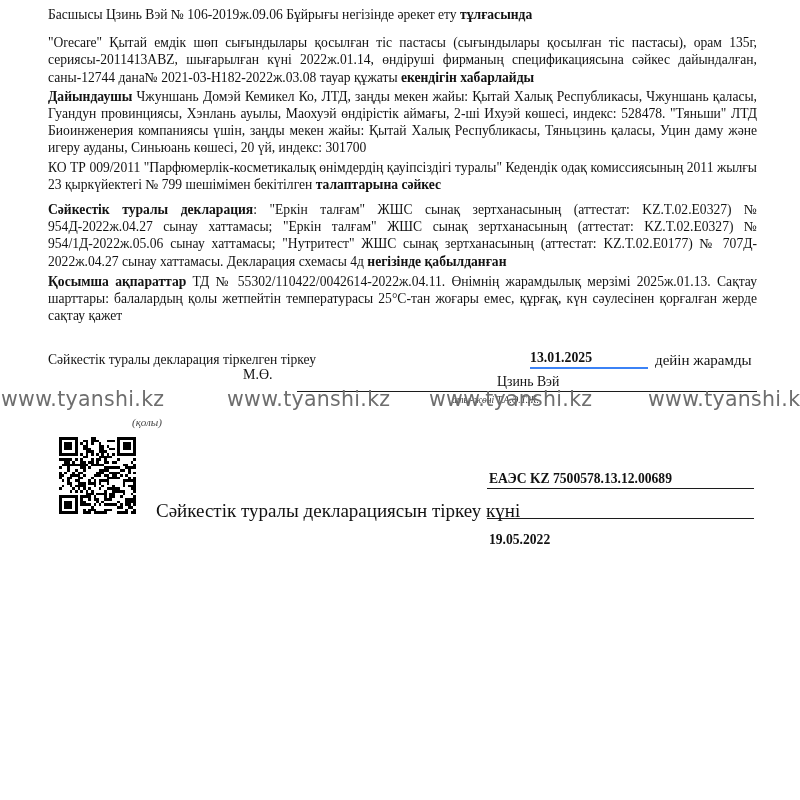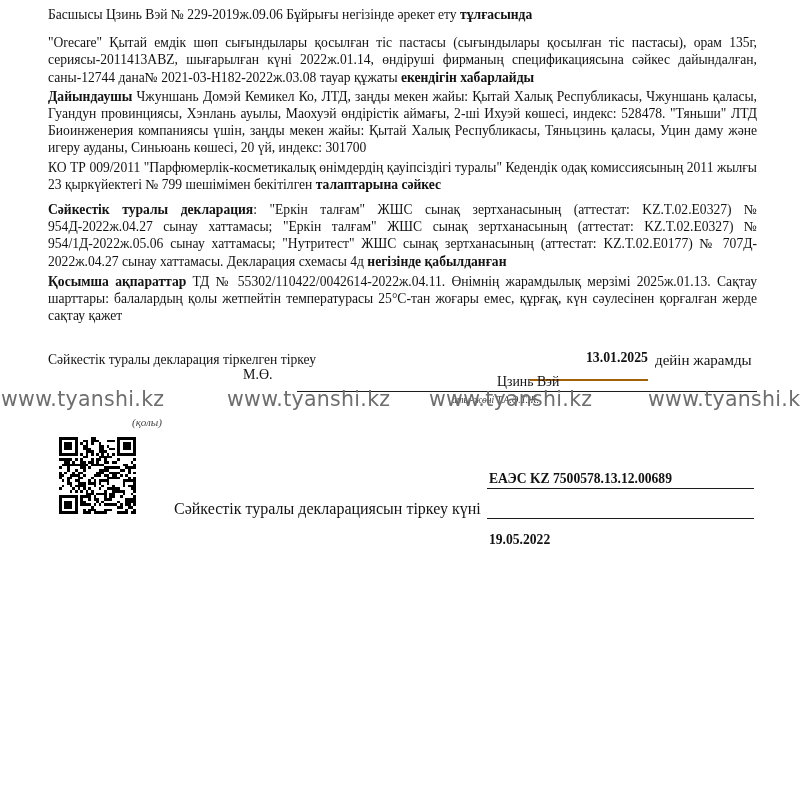--- a/index.html
+++ b/index.html
@@ -12,49 +12,49 @@
   
   .flow{position:absolute;left:48px;top:6px;width:709px;}
   .flow p{margin:0;font-size:13.6px;line-height:17.2px;text-align:justify;}
   .gap11{margin-bottom:11px!important;}
   .gap2{margin-bottom:2px!important;}
   .gap8{margin-bottom:8px!important;}
   .gap3{margin-bottom:3px!important;}
   b,.b{font-weight:bold;}
   
   .validity-label{position:absolute;left:48px;top:352px;font-size:13.6px;}
-  .validity-date{position:absolute;left:530px;top:350px;width:118px;text-align:right;
-    font-weight:bold;font-size:13.8px;border-bottom:2px solid #a16207;padding-bottom:13px;}
+  .validity-date{position:absolute;left:530px;top:350px;width:118px;text-align:left;
+    font-weight:bold;font-size:13.8px;border-bottom:2px solid #3b82f6;padding-bottom:1px;}
   .validity-suffix{position:absolute;left:655px;top:352px;font-size:15px;}
   
   .seal{position:absolute;left:243px;top:367px;font-size:14px;}
   .signer{position:absolute;left:497px;top:374px;font-size:13.8px;font-weight:normal;}
   .sig-line{position:absolute;left:297px;top:391px;width:460px;height:0;border-top:1.6px solid #1c1c1c;}
   .sig-caption{position:absolute;left:452px;top:395px;font-size:9.5px;font-style:italic;color:#333;}
   .koly-caption{position:absolute;left:132px;top:416px;font-size:11px;font-style:italic;color:#444;}
   
   .wm{position:absolute;top:387px;font-family:"DejaVu Sans","Liberation Sans",sans-serif;
     font-size:20.5px;color:var(--wm,#6e6e6e);letter-spacing:0.3px;white-space:nowrap;text-align:center;}
   .wm1{left:1px;}.wm2{left:227px;}.wm3{left:429px;}.wm4{left:648px;}
   
   .qr{position:absolute;left:59px;top:436px;width:77px;height:79px;}
   .reg-label1{position:absolute;left:170px;top:469px;font-size:13.2px;}
-  .reg-label2{position:absolute;left:174px;top:500px;font-size:16px;}
+  .reg-label2{position:absolute;left:156px;top:500px;font-size:19px;}
   .reg-value1{position:absolute;left:489px;top:471px;font-size:13.6px;font-weight:bold;}
   .reg-line1{position:absolute;left:487px;top:488px;width:267px;height:0;border-top:1.6px solid #1c1c1c;}
   .reg-value2{position:absolute;left:489px;top:502px;font-size:13.6px;font-weight:bold;margin-top:30px;}
   .reg-line2{position:absolute;left:487px;top:518px;width:267px;height:0;border-top:1.6px solid #1c1c1c;}
 </style>
 </head>
 <body>
 
 <div class="page">
 
   <div class="flow">
-    <p class="gap11"><span>Басшысы Цзинь Вэй № 229-2019ж.09.06 Бұйрығы негізінде әрекет ету </span><span class="b">тұлғасында</span></p>
+    <p class="gap11"><span>Басшысы Цзинь Вэй № 106-2019ж.09.06 Бұйрығы негізінде әрекет ету </span><span class="b">тұлғасында</span></p>
     <p class="gap2"><span>"Orecare" Қытай емдік шөп сығындылары қосылған тіс пастасы (сығындылары қосылған тіс пастасы), орам 135г, сериясы-2011413ABZ, шығарылған күні 2022ж.01.14, өндіруші фирманың спецификациясына сәйкес дайындалған, саны-12744 дана№ 2021-03-Н182-2022ж.03.08 тауар құжаты </span><span class="b">екендігін хабарлайды</span></p>
     <p class="gap2"><span class="b">Дайындаушы</span><span> Чжуншань Домэй Кемикел Ко, ЛТД, заңды мекен жайы: Қытай Халық Республикасы, Чжуншань қаласы, Гуандун провинциясы, Хэнлань ауылы, Маохуэй өндірістік аймағы, 2-ші Ихуэй көшесі, индекс: 528478. "Тяньши" ЛТД Биоинженерия компаниясы үшін, заңды мекен жайы: Қытай Халық Республикасы, Тяньцзинь қаласы, Уцин даму және игеру ауданы, Синьюань көшесі, 20 үй, индекс: 301700</span></p>
     <p class="gap8"><span>КО ТР 009/2011 "Парфюмерлік-косметикалық өнімдердің қауіпсіздігі туралы" Кедендік одақ комиссиясының 2011 жылғы 23 қыркүйектегі № 799 шешімімен бекітілген </span><span class="b">талаптарына сәйкес</span></p>
     <p class="gap3"><span class="b">Сәйкестік туралы декларация</span><span>: "Еркін талғам" ЖШС сынақ зертханасының (аттестат: KZ.T.02.E0327) № 954Д-2022ж.04.27 сынау хаттамасы; "Еркін талғам" ЖШС сынақ зертханасының (аттестат: KZ.T.02.E0327) № 954/1Д-2022ж.05.06 сынау хаттамасы; "Нутритест" ЖШС сынақ зертханасының (аттестат: KZ.T.02.E0177) № 707Д- 2022ж.04.27 сынау хаттамасы. Декларация схемасы 4д </span><span class="b">негізінде қабылданған</span></p>
     <p><span class="b">Қосымша ақпараттар</span><span> ТД № 55302/110422/0042614-2022ж.04.11. Өнімнің жарамдылық мерзімі 2025ж.01.13. Сақтау шарттары: балалардың қолы жетпейтін температурасы 25°С-тан жоғары емес, құрғақ, күн сәулесінен қорғалған жерде сақтау қажет</span></p>
   </div>
 
   <span class="validity-label">Сәйкестік туралы декларация тіркелген тіркеу</span>
   <span class="validity-date">13.01.2025</span>
   <span class="validity-suffix">дейін жарамды</span>

